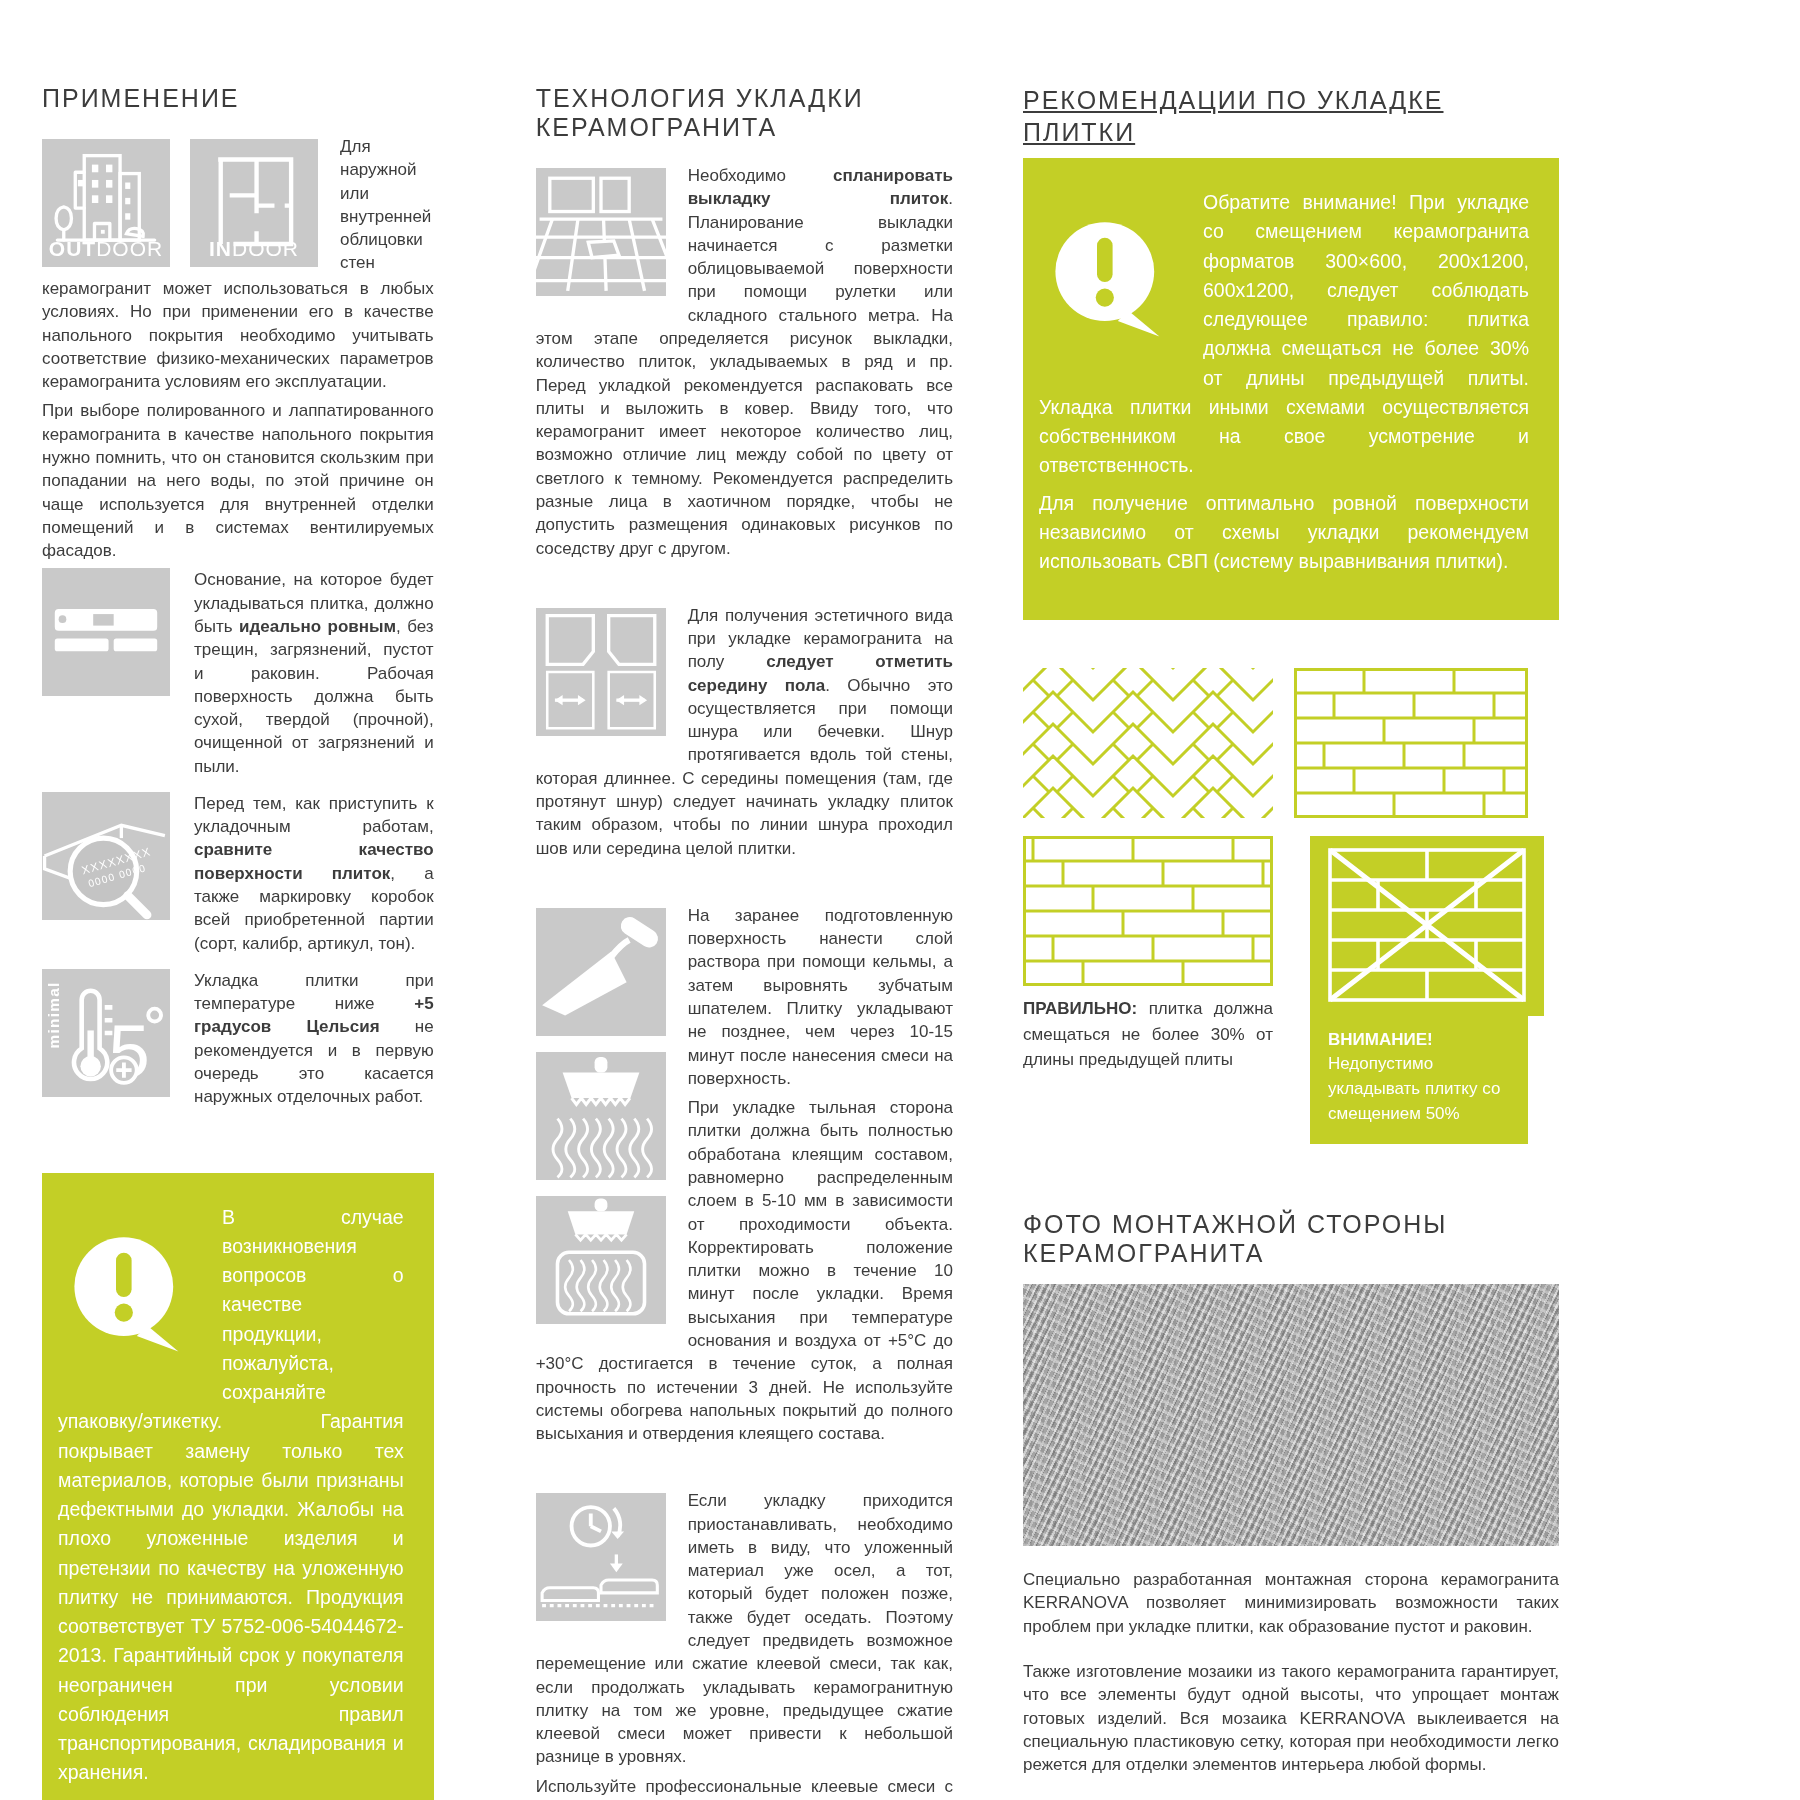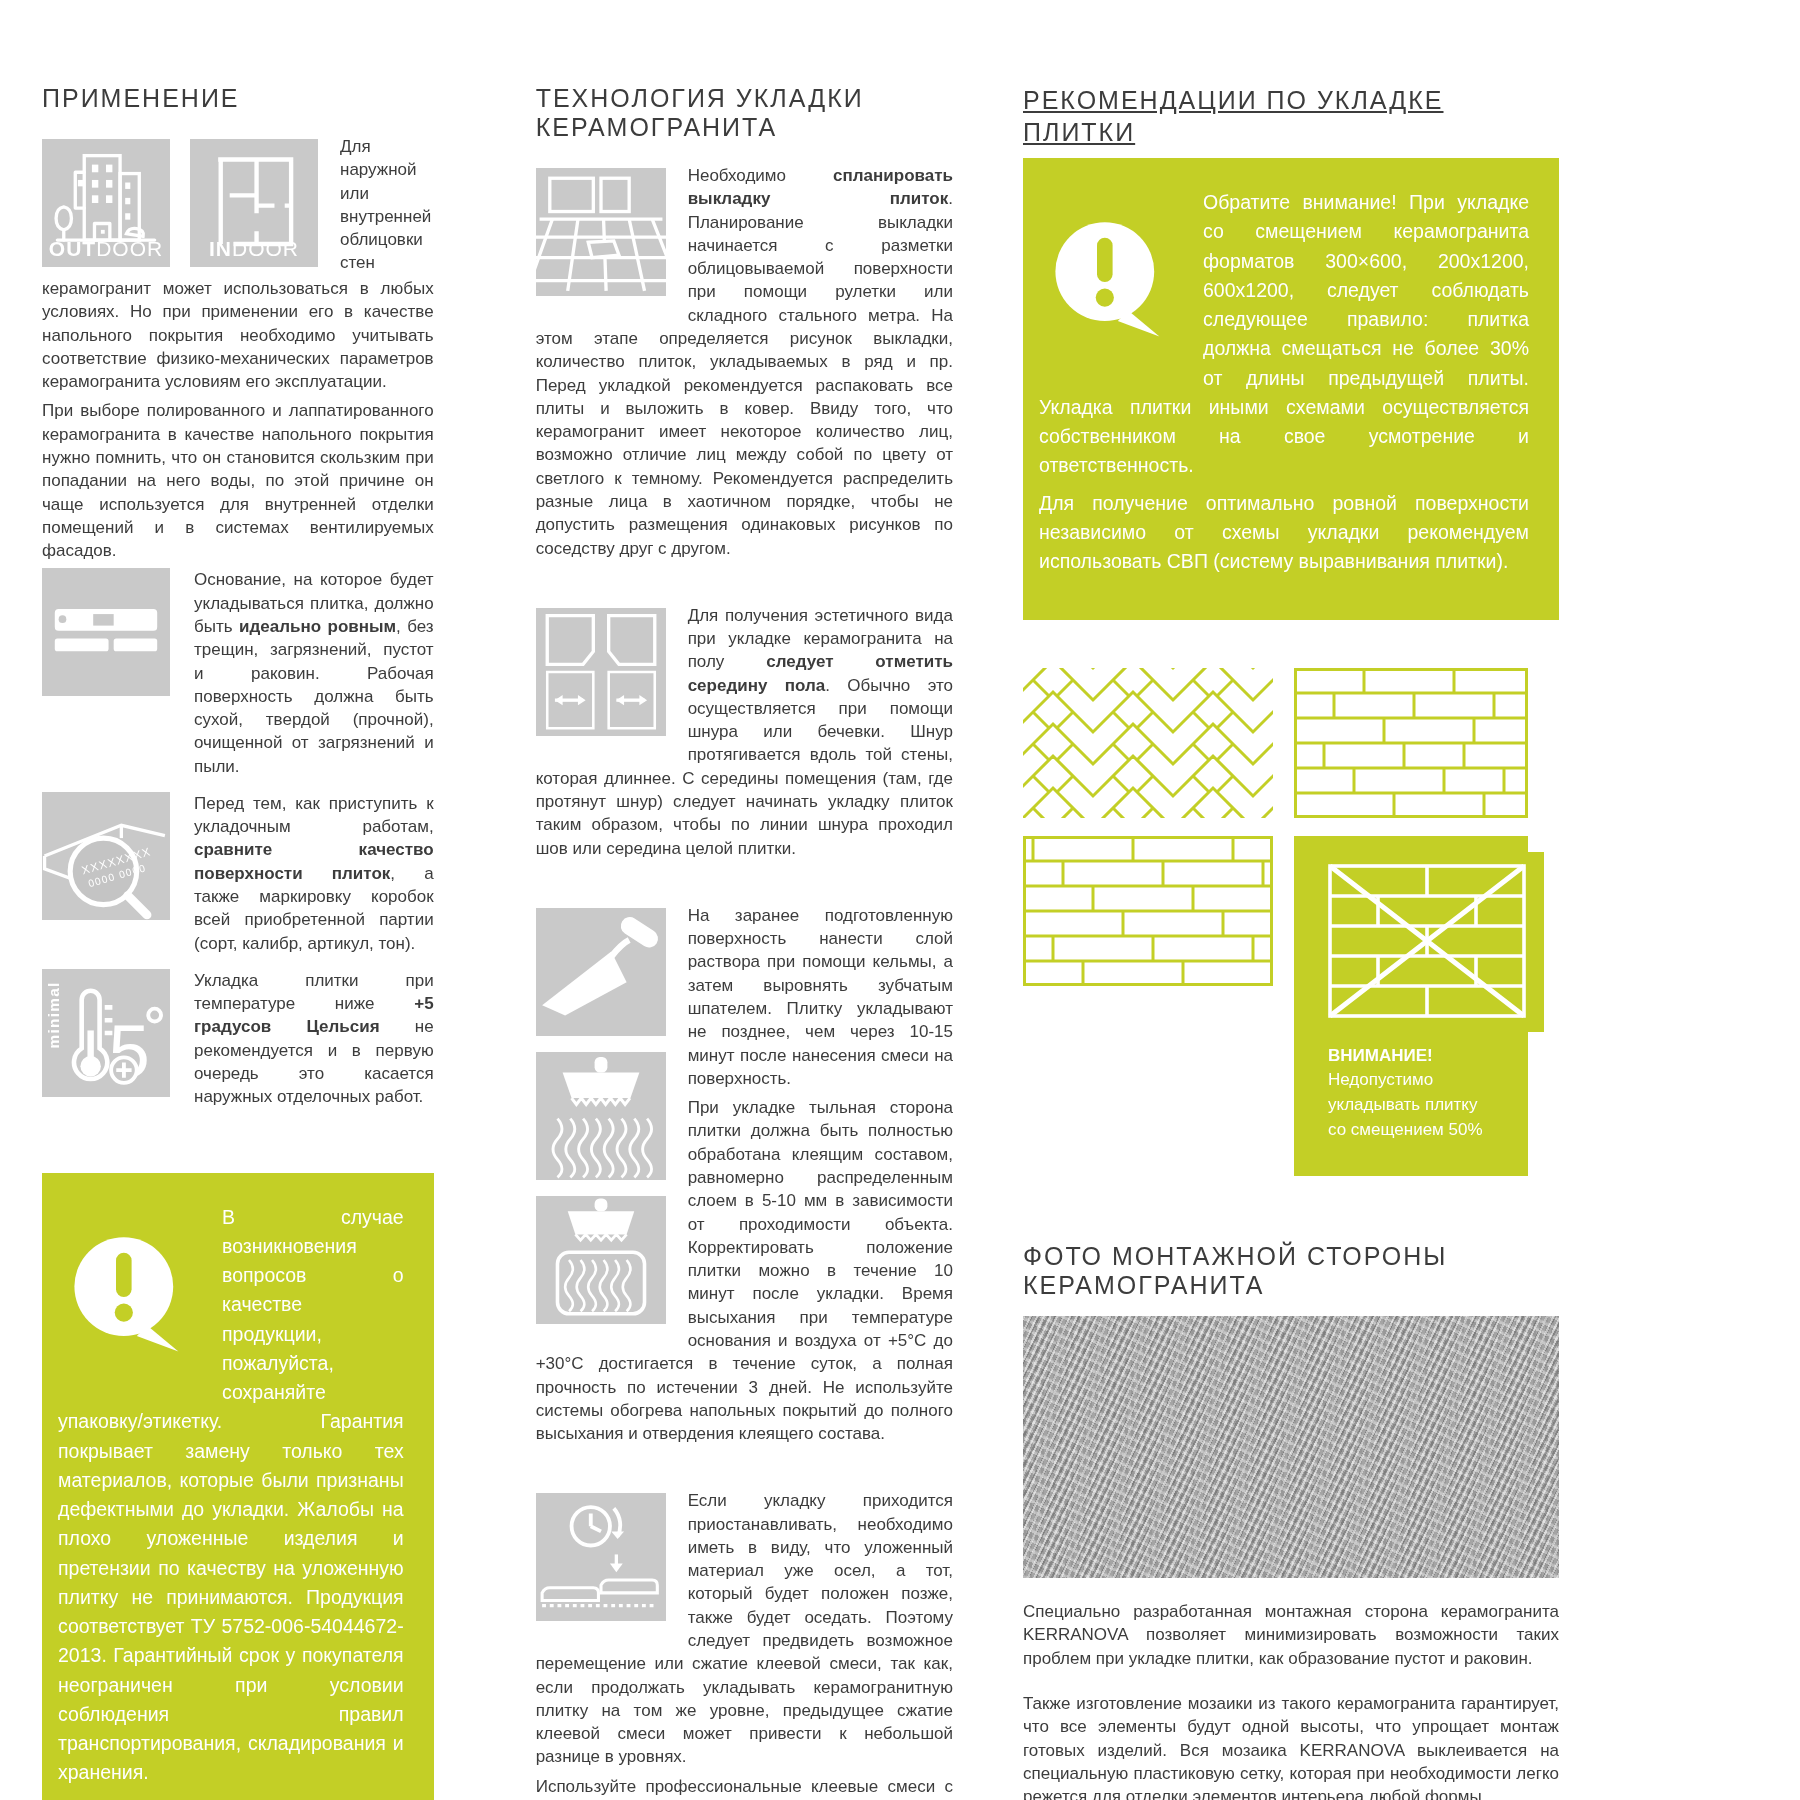--- a/index.html
+++ b/index.html
@@ -35,21 +35,21 @@
   .col3-notice{min-height:360px;}
   
   .blk{margin-bottom:38px;overflow:visible;}
   .blk:after{content:"";display:block;clear:both;}
   .blk .blk-icons{float:left;width:130px;margin:4px 22px 8px 0;display:flex;flex-direction:column;gap:16px;}
   .blk .gicon{width:130px;height:128px;}
   
   .pat-grid{display:grid;grid-template-columns:250px 234px;column-gap:21px;row-gap:18px;margin-top:48px;}
   .pat{background:#fff;}
   .pat svg{display:block;}
-  .warn-cell{background:#c3cf26;padding:16px;box-sizing:border-box;}
+  .warn-cell{background:#c3cf26;padding:0;box-sizing:border-box;margin-left:16px;}
   .warn-cap{padding:10px 18px 18px 18px;color:#fff;}
   .warn-cap .t{font-size:17px;font-weight:bold;margin:0 0 2px 0;}
   .warn-cap .s{font-size:17px;line-height:1.45;margin:0;}
   .pravilno{font-size:17px;line-height:1.5;text-align:justify;margin:10px 0 0 0;}
   
   .photo-title{margin:66px 0 16px 0;}
   .photo{width:536px;height:262px;background-color:#b4b4b4;
     background-image:
       repeating-linear-gradient(115deg, rgba(255,255,255,0.50) 0 2px, rgba(255,255,255,0) 2px 6px),
       repeating-linear-gradient(118deg, rgba(80,80,80,0.35) 0 2px, rgba(80,80,80,0) 2px 7px),
@@ -356,20 +356,21 @@
               <path d="M0,25 H250 M0,50 H250 M0,75 H250 M0,100 H250 M0,125 H250"></path>
               <path d="M10,0 V25 M110,0 V25 M210,0 V25"></path>
               <path d="M40,25 V50 M140,25 V50 M240,25 V50"></path>
               <path d="M70,50 V75 M170,50 V75"></path>
               <path d="M100,75 V100 M200,75 V100"></path>
               <path d="M30,100 V125 M130,100 V125 M230,100 V125"></path>
               <path d="M60,125 V150 M160,125 V150"></path>
             </g>
           </svg>
         </div>
+        <p class="pravilno"><span class="b">ПРАВИЛЬНО:</span><span> плитка должна смещаться не более 30% от длины предыдущей плиты</span></p>
       </div>
 
       <div class="warn-cell">
         <svg width="234" height="180" viewBox="0 0 234 180">
           <rect x="0" y="0" width="234" height="180" fill="#c3cf26"></rect>
           <g stroke="#fff" stroke-width="3.6" fill="none">
             <rect x="20" y="14" width="194" height="150"></rect>
             <path d="M20,44 H214 M20,74 H214 M20,104 H214 M20,134 H214"></path>
             <path d="M117,14 V44 M68,44 V74 M166,44 V74 M117,74 V104 M68,104 V134 M166,104 V134 M117,134 V164"></path>
             <path d="M20,14 L214,164 M214,14 L20,164" stroke-width="5"></path>

